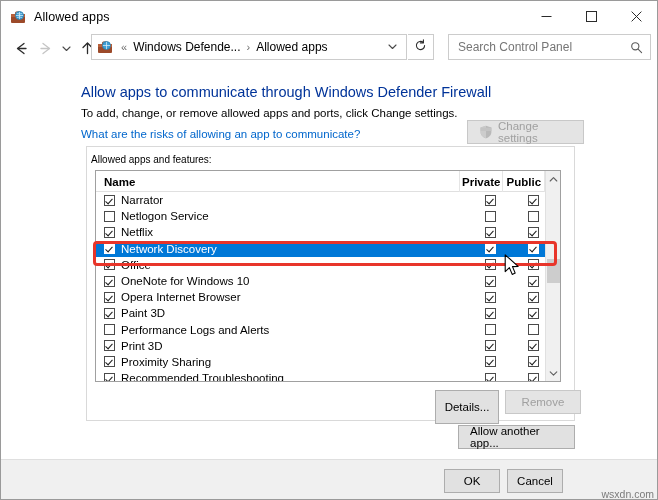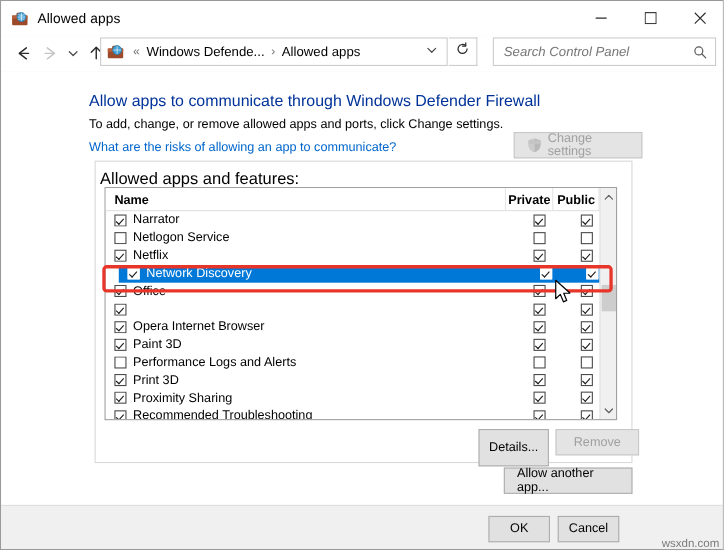--- a/index.html
+++ b/index.html
@@ -124,21 +124,20 @@
     box-sizing: border-box;
   }
   .search-input {
     border: none; outline: none;
     font-family: "Liberation Sans", sans-serif;
     font-size: 12px;
     color: #000;
     background: transparent;
     margin-left: 7px;
     width: 160px;
-    font-style: italic;
   }
   .search-input::placeholder { color: #767676; opacity: 1; }
   .search-icon-wrap {
     margin-left: auto; margin-right: 7px;
     display: flex; align-items: center;
   }
 
   
   .content {
     position: absolute;
@@ -192,21 +191,21 @@
   .change-settings {
     position: absolute;
     left: 466px; top: 55px;
     width: 117px; height: 23px;
     gap: 5px;
   }
 
   .listlabel {
     position: absolute;
     left: 90px; top: 89px;
-    font-size: 15px;
+    font-size: 10px;
     color: #000000;
   }
 
   .groupbox {
     position: absolute;
     left: 85px; top: 81px;
     width: 489px; height: 275px;
     border: 1px solid #d9d9d9;
     box-sizing: border-box;
     background: transparent;
@@ -250,21 +249,21 @@
     position: relative;
     height: 189px;
     overflow: hidden;
   }
   .row {
     display: flex;
     height: 16.2px;
     align-items: center;
     box-sizing: border-box;
   }
-  .row.selected { background: #0078d7; margin-left: 12px; }
+  .row.selected { background: #0078d7; }
   .row.selected .row-name { color: #ffffff; }
   .row-name {
     width: 372px;
     font-size: 11.5px;
     color: #000000;
     display: flex;
     align-items: center;
     padding-left: 8px;
     box-sizing: border-box;
     white-space: nowrap;
@@ -581,20 +580,21 @@
             <div class="cell-priv">
               <span class="cb checked"></span>
             </div>
             <div class="cell-pub">
               <span class="cb checked"></span>
             </div>
           </div>
           <div class="row">
             <div class="row-name">
               <span class="cb checked"></span>
+              <span>OneNote for Windows 10</span>
             </div>
             <div class="cell-priv">
               <span class="cb checked"></span>
             </div>
             <div class="cell-pub">
               <span class="cb checked"></span>
             </div>
           </div>
           <div class="row">
             <div class="row-name">

